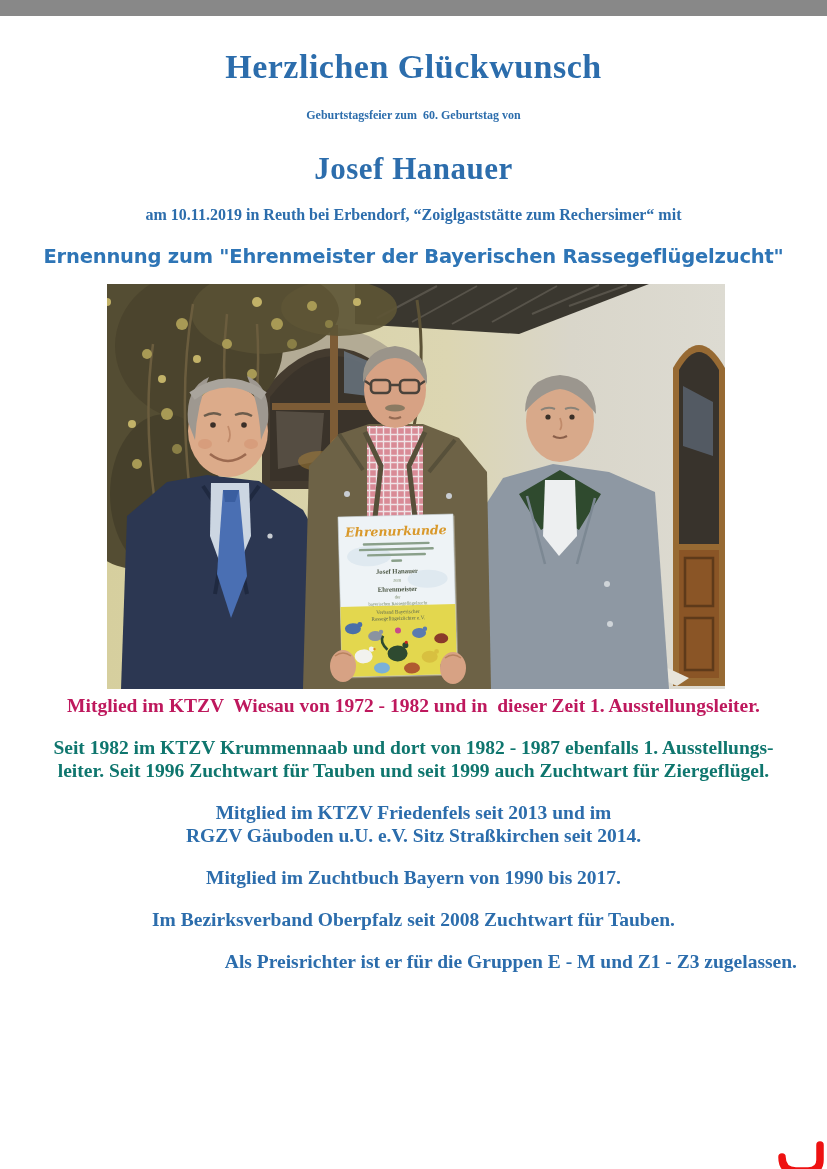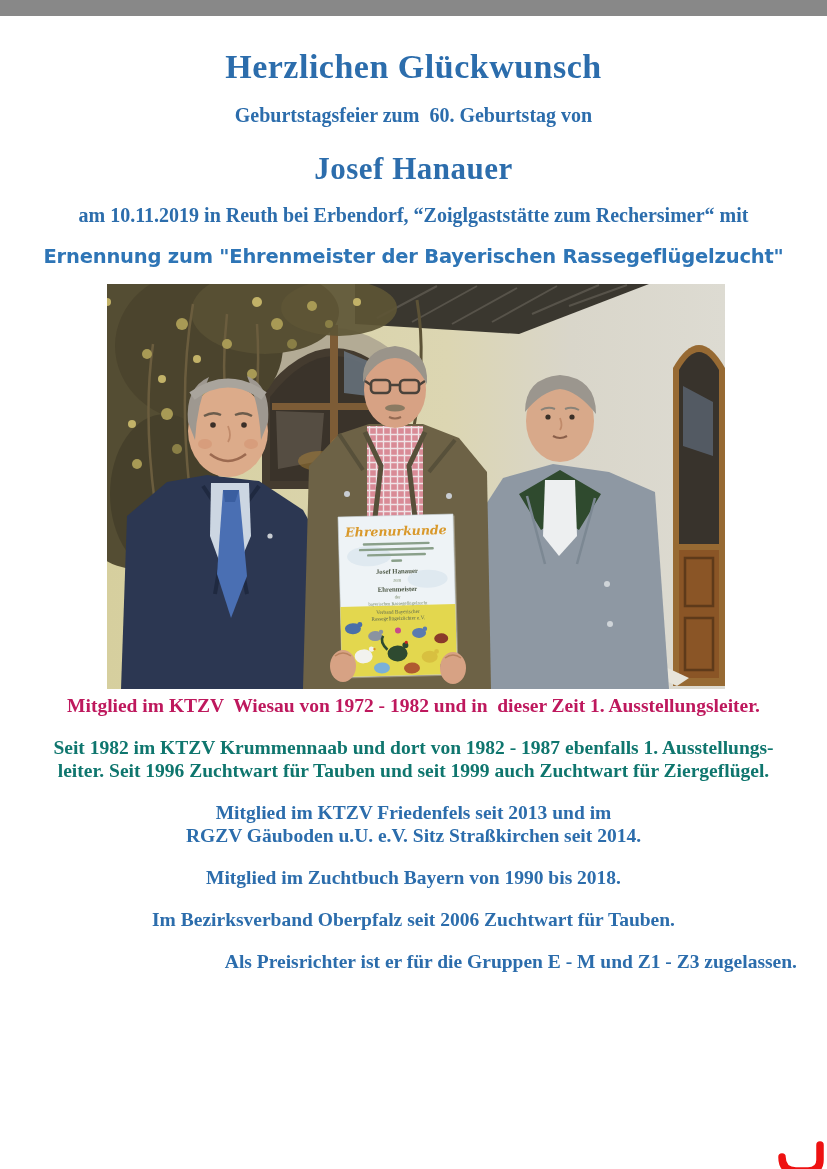--- a/index.html
+++ b/index.html
@@ -4,23 +4,23 @@
 <style>
   html,body{margin:0;padding:0;background:#888;}
   .page{
     position:relative;width:827px;height:1169px;margin:16px auto;
     background:#ffffff;overflow:hidden;
     font-family:"Liberation Serif","DejaVu Serif",serif;
     padding-left:8px;
   }
   .tblock{position:absolute;left:30px;width:767px;text-align:center;white-space:pre-wrap;font-weight:bold;}
   .title{top:30px;font-size:34px;line-height:42px;letter-spacing:.5px;}
-  .sub{top:87px;font-size:20px;line-height:25px;}
+  .sub{top:87px;font-size:12px;line-height:25px;}
   .name{top:133px;font-size:31px;line-height:40px;margin:0;letter-spacing:.5px;}
-  .date{top:186px;font-size:20px;line-height:26px;}
+  .date{top:186px;font-size:16px;line-height:26px;}
   .honor{top:227px;font-size:19.5px;line-height:28px;font-family:"DejaVu Sans","Liberation Sans",sans-serif;letter-spacing:-0.2px;}
   .photo{position:absolute;left:107px;top:268px;width:618px;height:405px;}
   .photo svg{display:block;}
   .paras{position:absolute;left:30px;top:678px;width:767px;text-align:center;}
   .para{font-weight:bold;font-size:19.5px;line-height:23px;margin:0 0 19px 0;white-space:pre-wrap;}
   .mark{position:absolute;left:777px;top:1124px;}
   .cert-title{font-family:"DejaVu Serif","Liberation Serif",serif;font-style:italic;font-weight:bold;font-size:12.5px;}
   .cert-name{font-family:"Liberation Serif",serif;font-weight:bold;font-size:6.8px;}
   .cert-small{font-family:"Liberation Serif",serif;font-size:4.6px;}
   .cert-med{font-family:"Liberation Serif",serif;font-size:5.2px;}
@@ -222,22 +222,22 @@
       </g>
     </svg>
   </div>
 
   <div class="paras" id="paragraphs">
       <div class="para" style="color: #be185d;">Mitglied im KTZV  Wiesau von 1972 - 1982 und in  dieser Zeit 1. Ausstellungsleiter.</div>
       <div class="para" style="color: #0f766e;">Seit 1982 im KTZV Krummennaab und dort von 1982 - 1987 ebenfalls 1. Ausstellungs-
 leiter. Seit 1996 Zuchtwart für Tauben und seit 1999 auch Zuchtwart für Ziergeflügel.</div>
       <div class="para" style="color: rgb(44, 109, 172); text-align: center;">Mitglied im KTZV Friedenfels seit 2013 und im
 RGZV Gäuboden u.U. e.V. Sitz Straßkirchen seit 2014.</div>
-      <div class="para" style="color: rgb(44, 109, 172);">Mitglied im Zuchtbuch Bayern von 1990 bis 2018.</div>
-      <div class="para" style="color: rgb(44, 109, 172);">Im Bezirksverband Oberpfalz seit 2006 Zuchtwart für Tauben.</div>
+      <div class="para" style="color: rgb(44, 109, 172);">Mitglied im Zuchtbuch Bayern von 1990 bis 2017.</div>
+      <div class="para" style="color: rgb(44, 109, 172);">Im Bezirksverband Oberpfalz seit 2008 Zuchtwart für Tauben.</div>
       <div class="para" style="color: rgb(44, 109, 172); text-align: right;">Als Preisrichter ist er für die Gruppen E - M und Z1 - Z3 zugelassen.</div>
     </div>
 
   <svg class="mark" width="50" height="40" viewBox="0 0 50 40">
     <path id="mark-path" d="M5,17 Q5,31 19,31 L31,31 Q43,31 43,20 L43,5" fill="none" stroke="#ee1111" stroke-width="7.5" stroke-linecap="round" stroke-linejoin="round"></path>
   </svg>
 
 </div>
 
 </body></html>

